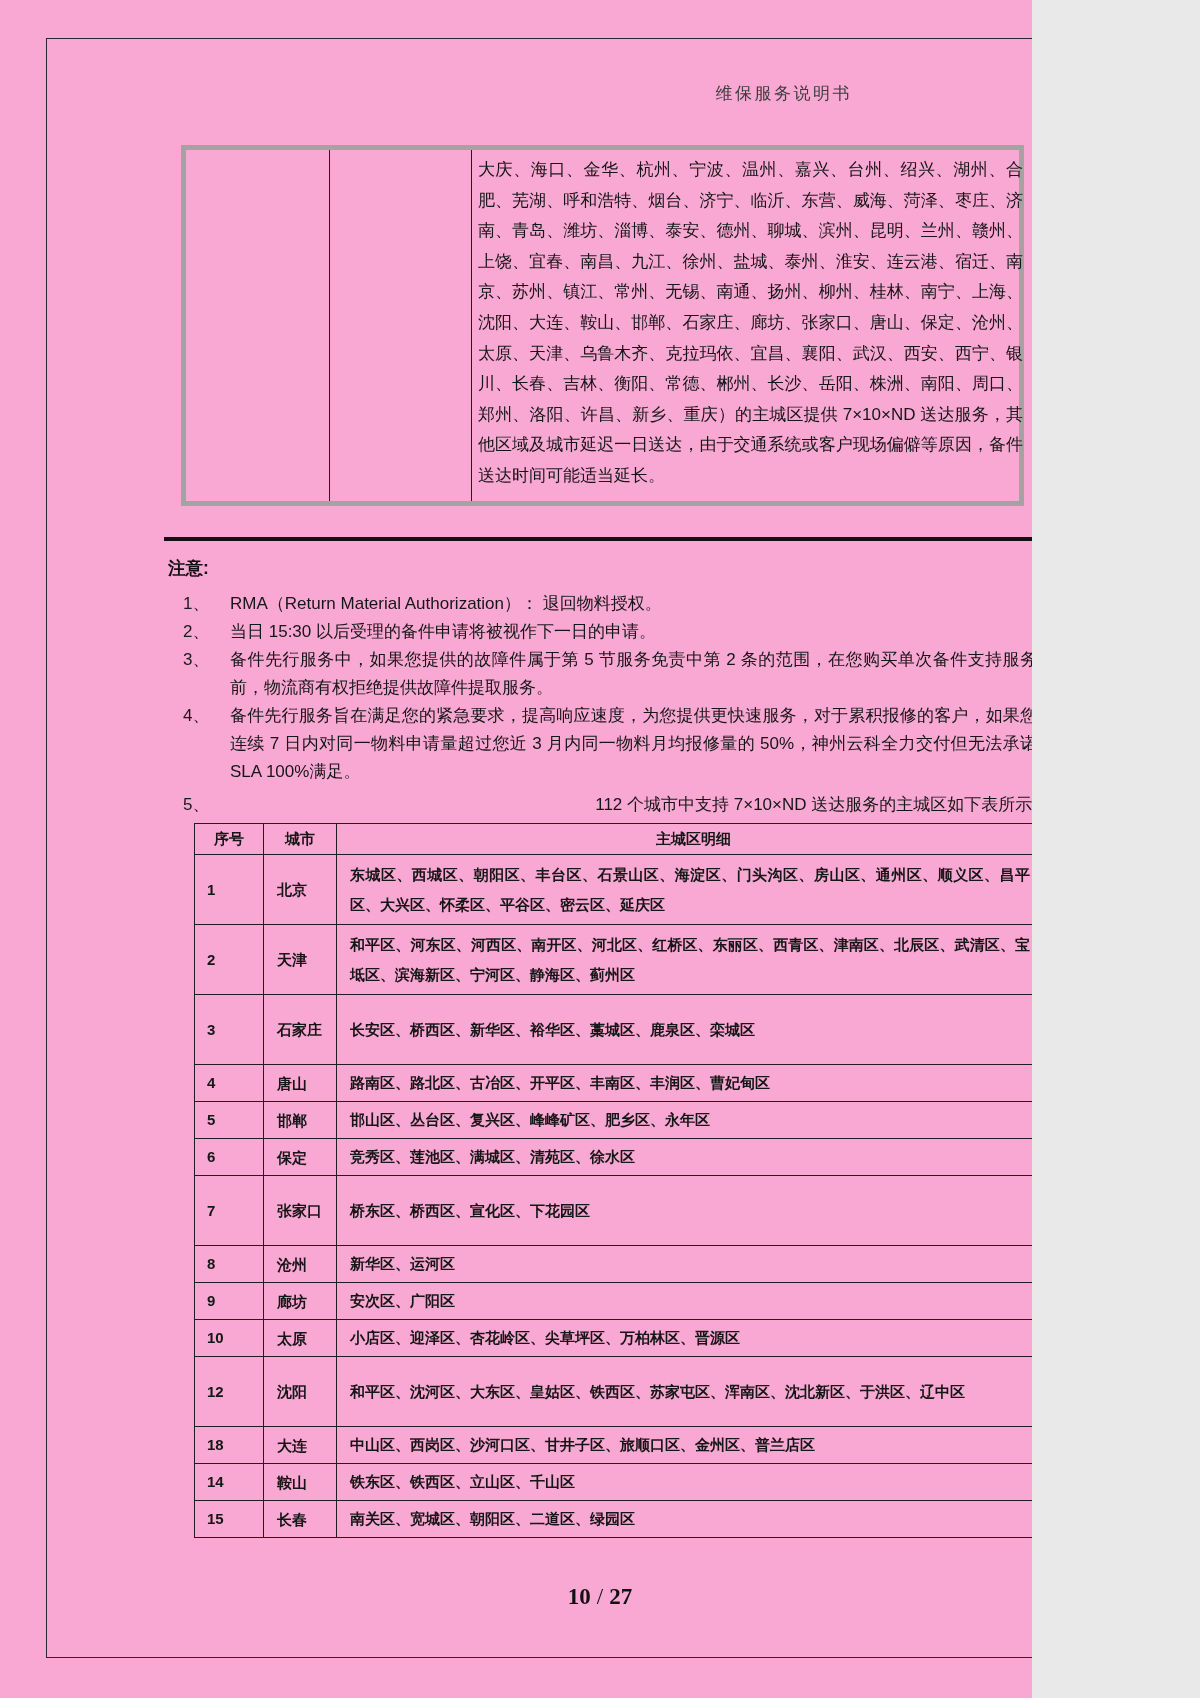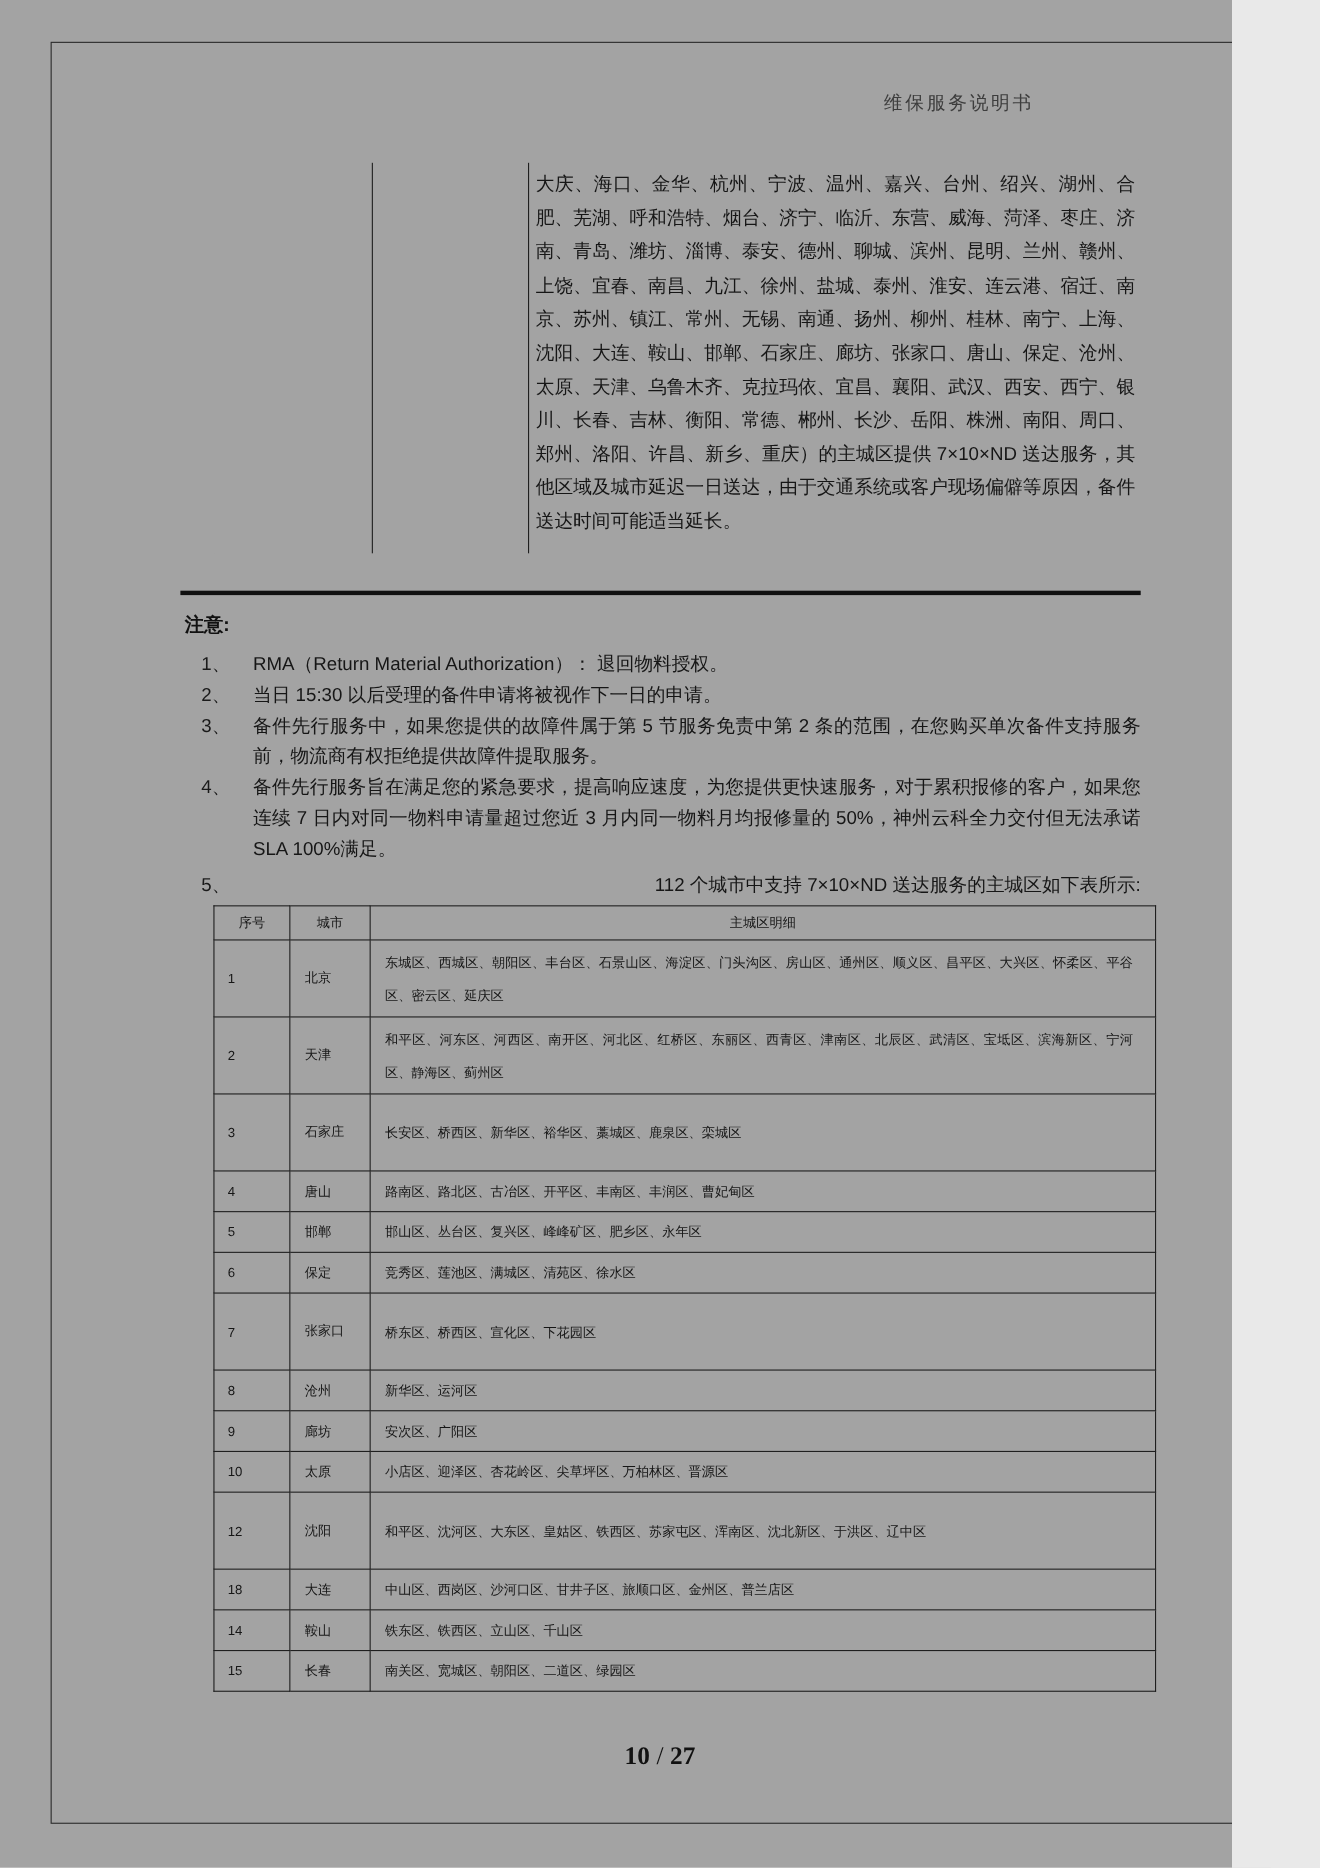--- a/index.html
+++ b/index.html
@@ -1,42 +1,42 @@
 <!DOCTYPE html>
 <html><head>
 <meta charset="utf-8">
 <style>
   * { margin: 0; padding: 0; box-sizing: border-box; }
   html,body { background:#e9e9e9; }
   .page {
     position: relative;
-    width: 1120px; height: 1698px;
-    background: #a3a3a3;
+    width: 1032px; height: 1698px;
+    background: #f9a8d4;
     font-family: "Liberation Sans", sans-serif;
     color: #1a1a1a;
     overflow: hidden;
   }
   .page-border {
     position: absolute;
     left: 46px; top: 38px; width: 1108px; height: 1620px;
     border: 1px solid #2a2a2a;
     pointer-events: none;
   }
   .doc-header {
     position: absolute;
     top: 82px; right: 180px;
     font-family: "Liberation Serif", "DejaVu Serif", serif;
     font-size: 17px; letter-spacing: 2.5px;
     color: #3d3d3d;
   }
   
   .toptable {
     position: absolute;
-    left: 192px; top: 145px; width: 843px; height: 361px;
-    border: 3px solid #a3a3a3;
+    left: 181px; top: 145px; width: 843px; height: 361px;
+    border: 5px solid #a3a3a3;
   }
   .toptable .vline { position: absolute; top: 0; bottom: 0; width: 1px; background: #1f1f1f; }
   .toptable .v1 { left: 143px; }
   .toptable .v2 { left: 285px; }
   .toptable .textcell {
     position: absolute;
     left: 292px; top: 5px; width: 545px;
     font-size: 17px; line-height: 30.6px;
     text-align: justify;
     color: #161616;
@@ -70,22 +70,22 @@
   .citytable {
     position: absolute;
     left: 194px; top: 823px; width: 856px;
     border-collapse: collapse; table-layout: fixed;
   }
   .citytable col.c-no   { width: 69px; }
   .citytable col.c-city { width: 73px; }
   .citytable col.c-dist { width: 714px; }
   .citytable th, .citytable td {
     border: 1px solid #1f1f1f;
-    font-weight: normal;
-    font-size: 12px;
+    font-weight: bold;
+    font-size: 15px;
     vertical-align: middle;
     color: #161616;
   }
   .citytable thead tr { height: 31px; }
   .citytable th { text-align: center; padding: 0; }
   .citytable td.no { padding-left: 12px; line-height: 22px; }
   .citytable td.city { padding: 2px 11px 2px 13px; line-height: 29px; text-align: left; word-break: break-all; }
   .citytable td.dist { padding: 3px 20px 3px 13px; line-height: 30px; text-align: justify; }
   .citytable tr.h1 { height: 34px; }
   .citytable tr.h2 { height: 70px; }

